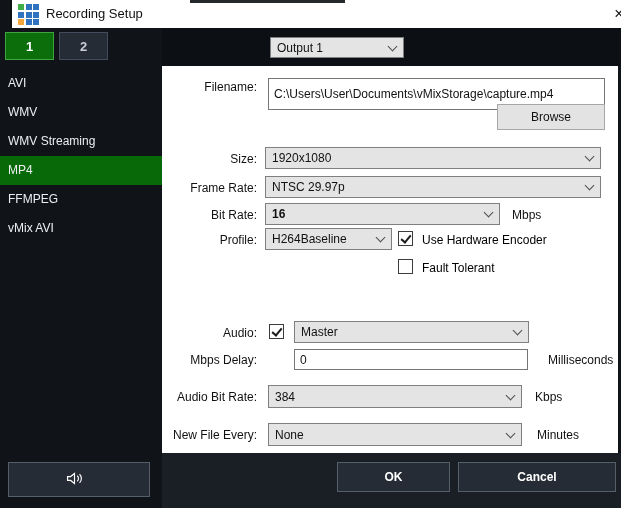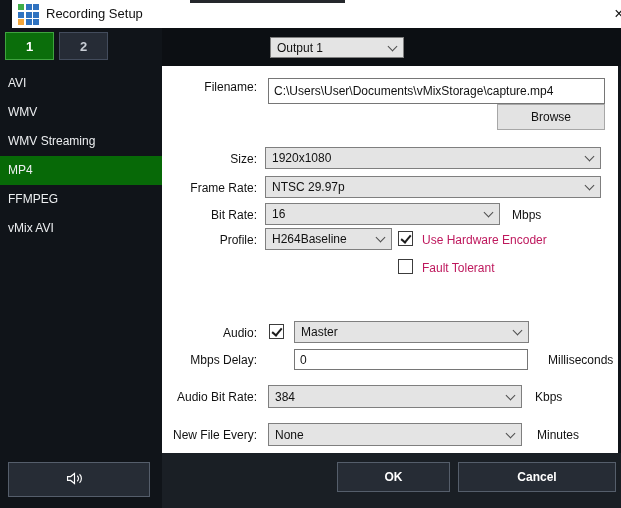--- a/index.html
+++ b/index.html
@@ -33,21 +33,21 @@
   #output-dd { left:270px; top:37px; width:134px; height:21px;text-align:center; }
 
   
   .panel { position:absolute; left:162px; top:66px; width:456px; height:387px; background:#ffffff; }
   .flabel { position:absolute; left:0; width:95px; text-align:right; font-size:12px; color:#111; white-space:nowrap; }
   .unit { position:absolute; font-size:12px; color:#111; white-space:nowrap; }
   .tinput { position:absolute; background:#fff; border:1px solid #767676; font-size:12px; color:#111; padding:0 5px; font-family:inherit; }
   .btn-light { position:absolute; background:#e3e3e3; border:1px solid #a7a7a7; font-size:12px; color:#111; text-align:center; }
   .cb { position:absolute; width:15px; height:15px; background:#fff; border:1px solid #3c3c3c; }
   .cb.checked::after { content:""; position:absolute; left:4px; top:1px; width:4px; height:8px; border-right:2px solid #1c1c1c; border-bottom:2px solid #1c1c1c; transform:rotate(40deg); }
-  .cb-label { position:absolute; font-size:12px; color:#be185d; white-space:nowrap; }
+  .cb-label { position:absolute; font-size:12px; color:#000000; white-space:nowrap; }
 
   
   .footerbar { position:absolute; left:162px; top:453px; width:459px; height:55px; background:#1a1f25; }
   .btn-dark { position:absolute; background:#262c35; border:1px solid #555e6b; color:#fff; font-size:12px; font-weight:bold; text-align:center; }
   #wav-btn { left:8px; top:462px; width:142px; height:35px; line-height:33px; }
   #wav-btn svg { vertical-align:middle; margin:-2px 10px 0 0; }
   #ok-btn { left:337px; top:462px; width:113px; height:30px; line-height:28px; }
   #cancel-btn { left:458px; top:462px; width:158px; height:30px; line-height:28px; }
 </style>
 </head>
@@ -86,38 +86,38 @@
 
   <div class="topband"></div>
   <div id="output-dd" class="dd">
     <span class="val">Output 1</span>
     <span class="chev"></span>
   </div>
 
   <div class="panel">
 
     <div class="flabel" style="top:14px;">Filename:</div>
-    <input class="tinput" style="left: 106px; top: 12px; width: 337px; height: 26px;" value="C:\Users\User\Documents\vMixStorage\capture.mp4">
+    <input class="tinput" style="left: 106px; top: 12px; width: 337px; height: 32px;" value="C:\Users\User\Documents\vMixStorage\capture.mp4">
 
     <div class="btn-light" style="left:335px; top:38px; width:108px; height:26px; line-height:24px;">Browse</div>
 
     <div class="flabel" style="top:86px;">Size:</div>
     <div class="dd" style="left:103px; top:81px; width:336px; height:22px;">
       <span class="val">1920x1080</span>
       <span class="chev"></span>
     </div>
 
     <div class="flabel" style="top:115px;">Frame Rate:</div>
     <div class="dd" style="left:103px; top:110px; width:336px; height:22px;">
       <span class="val">NTSC 29.97p</span>
       <span class="chev"></span>
     </div>
 
     <div class="flabel" style="top:142px;">Bit Rate:</div>
-    <div class="dd" style="left:103px; top:137px; width:235px; height:22px;">
+    <div class="dd" style="left:103px; top:137px; width:235px; height:22px;font-weight:bold;">
       <span class="val">16</span>
       <span class="chev"></span>
     </div>
     <div class="unit" style="left:350px; top:142px;">Mbps</div>
 
     <div class="flabel" style="top:167px;">Profile:</div>
     <div class="dd" style="left:103px; top:162px; width:127px; height:22px;">
       <span class="val">H264Baseline</span>
       <span class="chev"></span>
     </div>

